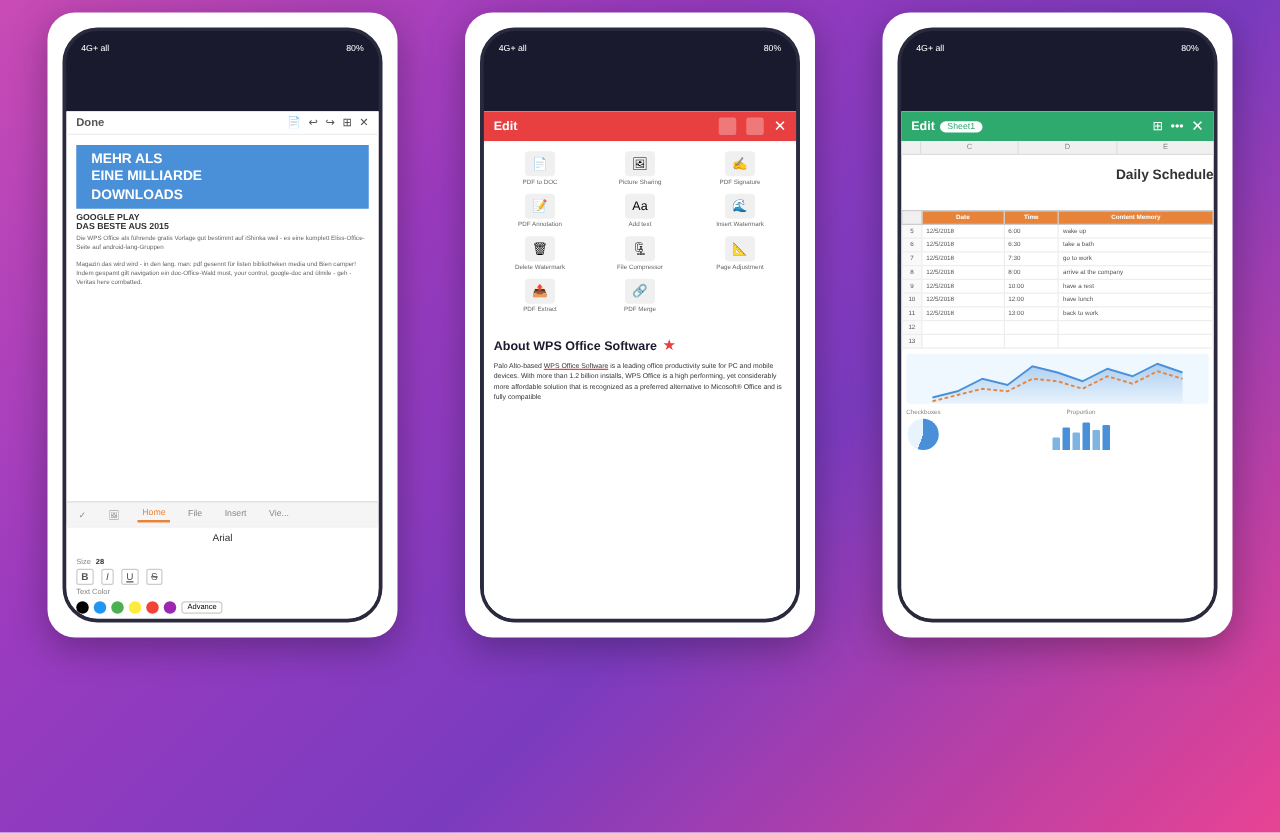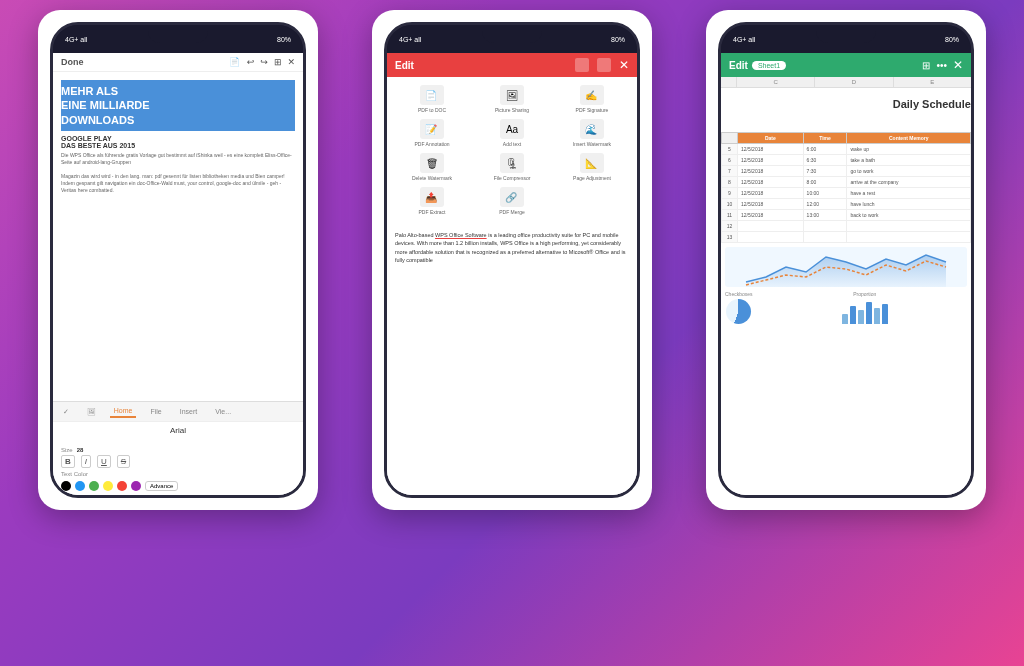--- a/index.html
+++ b/index.html
@@ -57,20 +57,21 @@
     
     .phone-device {
       background: #1a1a2e;
       border-radius: 28px;
       overflow: hidden;
       flex: 1;
       display: flex;
       flex-direction: column;
       position: relative;
       border: 3px solid #2a2a3e;
+      gap: 36px;
     }
 
     .phone-top-bar {
       background: #1a1a2e;
       height: 28px;
       display: flex;
       align-items: center;
       justify-content: space-between;
       padding: 0 12px;
       position: relative;
@@ -131,21 +132,21 @@
       background: white;
       font-size: 6px;
       overflow: hidden;
     }
 
     .word-heading {
       background: #4a90d9;
       color: white;
       font-weight: 900;
       font-size: 11px;
-      padding: 4px 0;
+      padding: 4px 12px;
       line-height: 1.3;
       margin-bottom: 4px;
     }
 
     .word-subheading {
       font-size: 7px;
       font-weight: bold;
       color: #333;
       margin-bottom: 3px;
     }
@@ -576,20 +577,24 @@
             </div>
             <div class="pdf-menu-item">
               <div class="pdf-menu-icon">
                   <span style="font-size:10px;">🔗</span>
                 </div>
               <span class="pdf-menu-label">PDF Merge</span>
             </div>
           </div>
 
           <div class="pdf-text-content">
+            <div style="margin-bottom:4px;">
+              <span class="pdf-about-title">About WPS Office Software</span>
+              <span class="star-icon">★</span>
+            </div>
             <div class="pdf-body-text">
               Palo Alto-based <span class="underline-text">WPS Office Software</span> is a leading office productivity suite for PC and mobile devices. With more than 1.2 billion installs, WPS Office is a high performing, yet considerably more affordable solution that is recognized as a preferred alternative to Micosoft® Office and is fully compatible
             </div>
           </div>
         </div>
       </div>
     </div>
   </div>
 
   <div class="phone-section">

